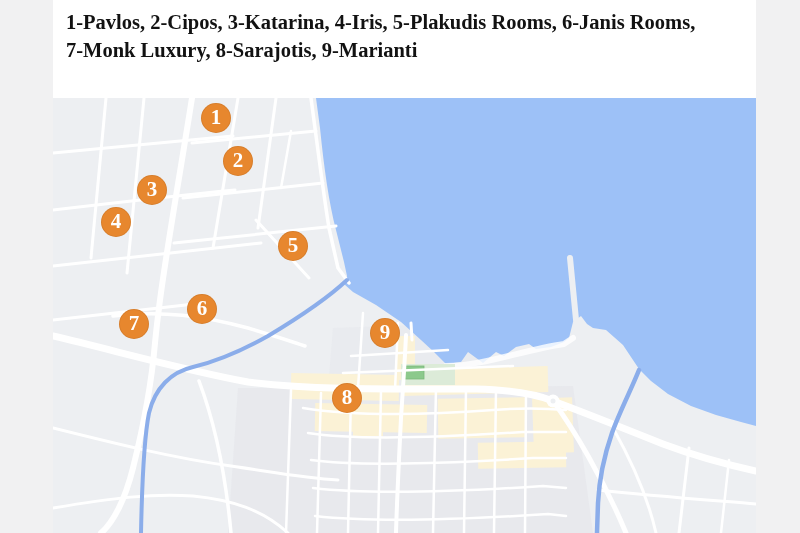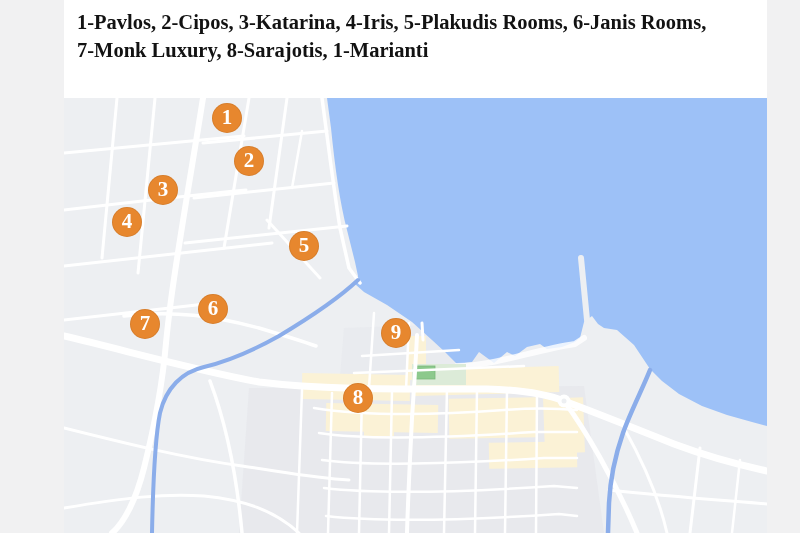--- a/index.html
+++ b/index.html
@@ -2,21 +2,21 @@
 <html style="--land: #edeff2; --town_blocks: #e6e8ec; --water: #9dc1f7; --road: #ffffff; --stream: #8badea; --commercial: #fbf2d6; --park: #8cc98c; --park_light: #dcebd8; --marker: #e7872e; --marker_text: #ffffff;"><head>
 <meta charset="utf-8">
 <style>
   html,body{margin:0;padding:0;}
   body{
     width:800px;height:533px;overflow:hidden;position:relative;
     background:#f1f1f2;
     font-family:"Liberation Serif", serif;
   }
   .card{
-    position:absolute;left:64px;top:0;width:703px;height:456px;
+    position:absolute;left:53px;top:0;width:703px;height:456px;
     background:#ffffff;
   }
   .legend{
     position:absolute;left:13px;top:9px;width:680px;
     font-weight:bold;font-size:20.5px;line-height:1.35;color:#121212;
     font-family:"Liberation Serif", serif;
   }
   .map{
     position:absolute;left:0;top:98px;width:703px;height:435px;
     background:var(--land,#edeff2);overflow:hidden;
@@ -31,21 +31,21 @@
     box-shadow:inset 0 0 0 1px rgba(0,0,0,0.07);
   }
 </style>
 </head>
 <body>
 
 <div class="card">
 
   <div class="legend">
     <div>1-Pavlos, 2-Cipos, 3-Katarina, 4-Iris, 5-Plakudis Rooms, 6-Janis Rooms,</div>
-    <div>7-Monk Luxury, 8-Sarajotis, 1-Marianti</div>
+    <div>7-Monk Luxury, 8-Sarajotis, 9-Marianti</div>
   </div>
 
   <div class="map">
     <svg width="703" height="435" viewBox="0 0 703 435">
 
       <rect x="0" y="0" width="703" height="435" fill="var(--land)"></rect>
 
       <g fill="var(--town_blocks)">
         <path d="M185,290 L520,288 L540,435 L175,435 Z" opacity="0.85"></path>
         <path d="M280,230 L420,225 L430,290 L275,292 Z" opacity="0.6"></path>

